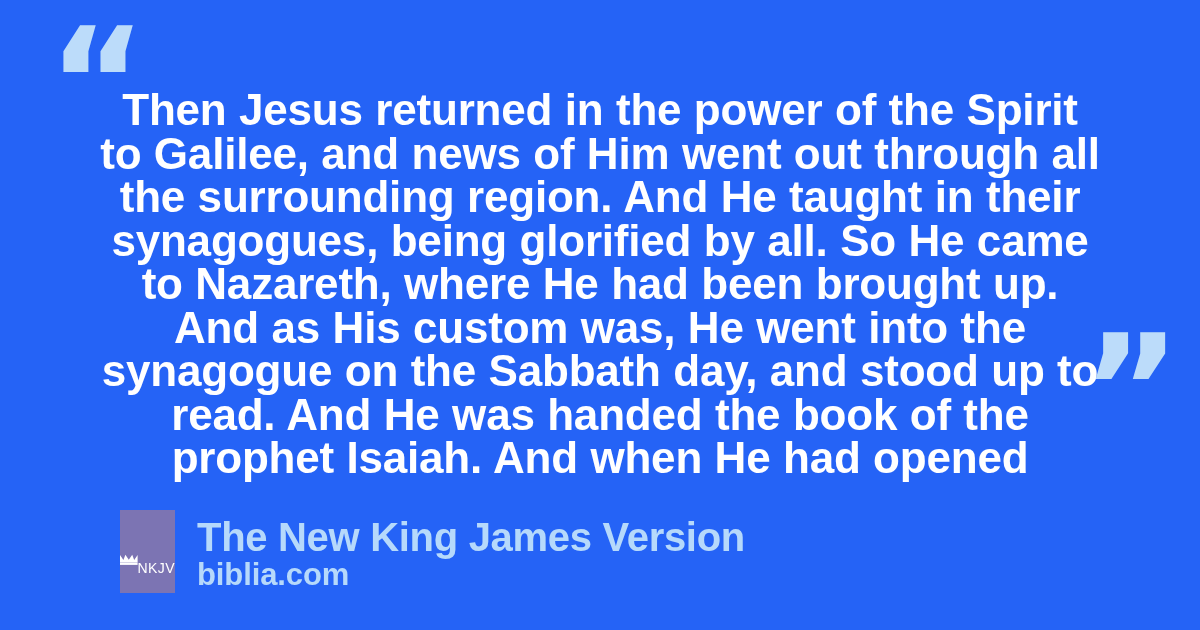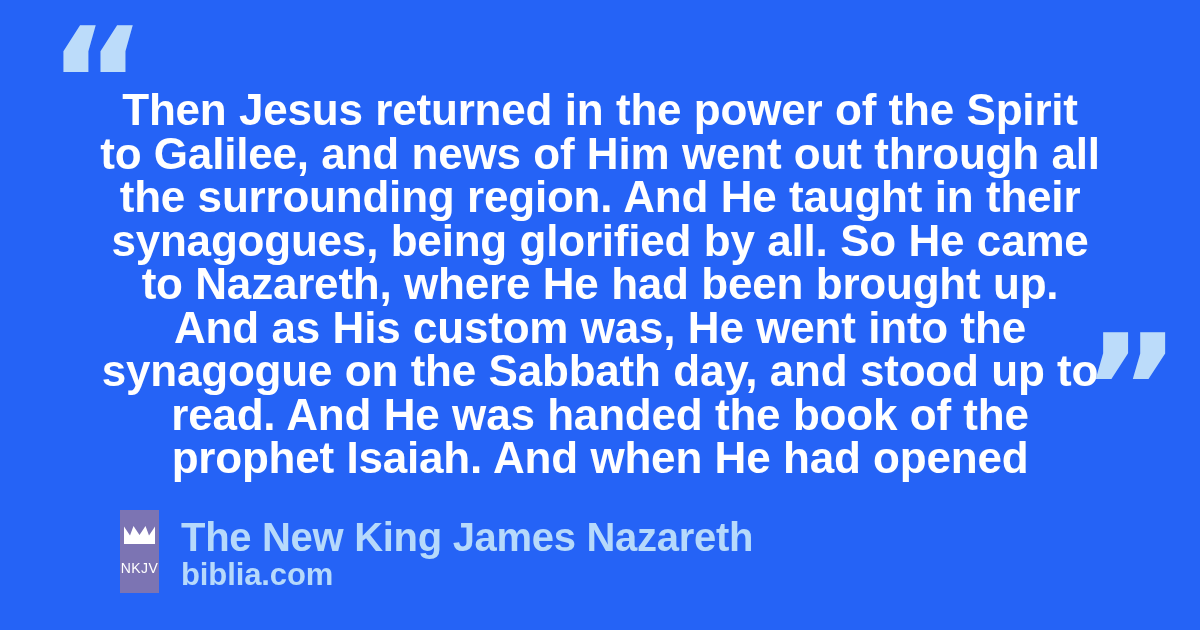--- a/index.html
+++ b/index.html
@@ -63,25 +63,24 @@
   
   #footer {
     position: absolute;
     left: 120px;
     bottom: 37px;
     display: flex;
     align-items: flex-start;
   }
 
   #brand-logo {
-    width: 39px;
+    width: 55px;
     height: 83px;
     background: #7c74b3;
     display: flex;
-    flex-direction: column;
     align-items: center;
     justify-content: flex-start;
     padding-top: 15px;
     box-sizing: border-box;
     flex: 0 0 auto;
   }
   #crown-icon {
     display: block;
     width: 31px;
     height: 19px;
@@ -137,19 +136,19 @@
 
     <div id="brand-logo">
       <svg id="crown-icon" viewBox="0 0 62 38" aria-hidden="true">
         <path d="M0 3 L12 21 L19 2 L31 20 L43 2 L50 21 L62 3 L62 30 L0 30 Z" fill="#ffffff"></path>
         <rect x="0" y="30" width="62" height="8" fill="#ffffff"></rect>
       </svg>
       <span id="brand-abbr">NKJV</span>
     </div>
 
     <div id="brand-text">
-      <span id="brand-title">The New King James Nazareth</span>
+      <span id="brand-title">The New King James Version</span>
       <span id="brand-site">biblia.com</span>
     </div>
 
   </div>
 
 </div>
 
 </body></html>

